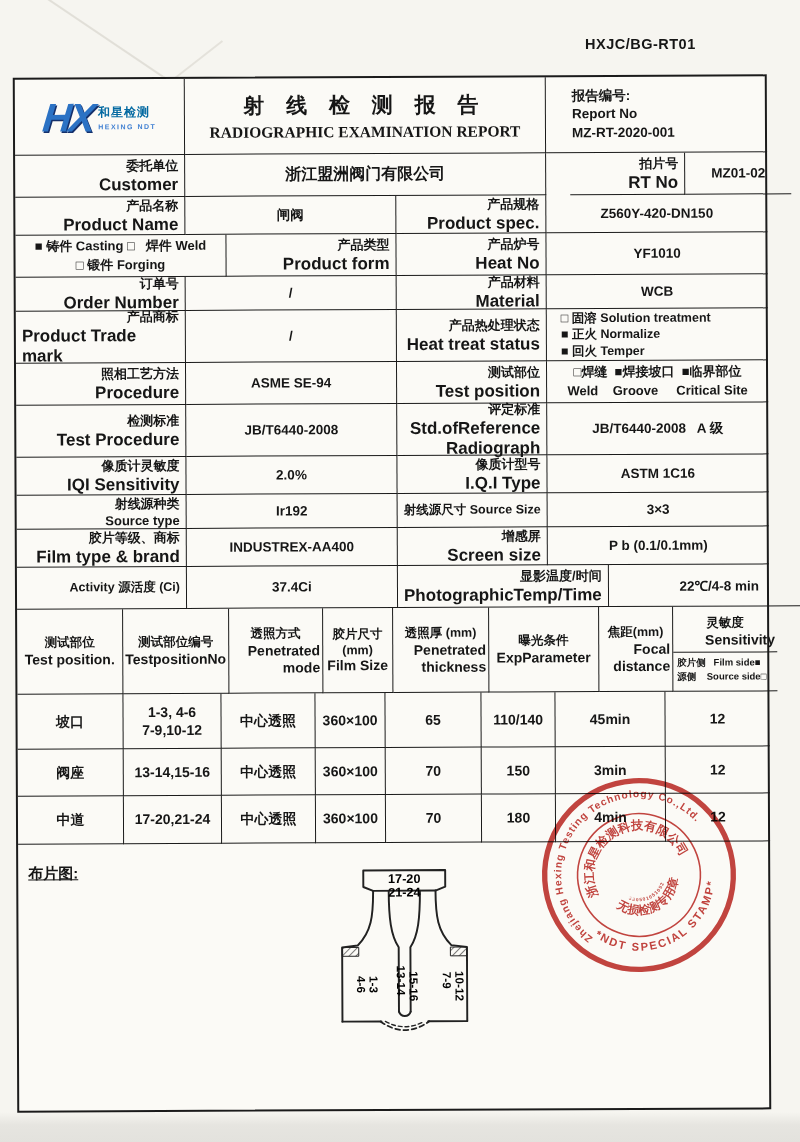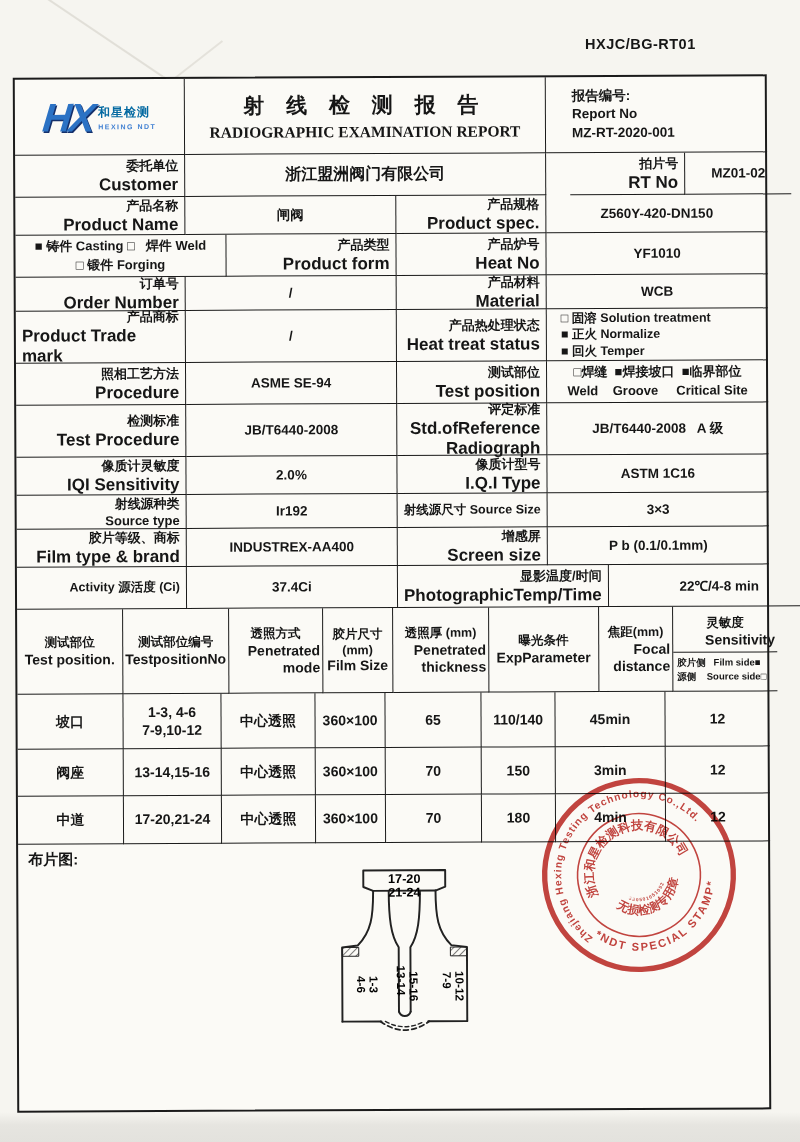--- a/index.html
+++ b/index.html
@@ -53,21 +53,21 @@
   .tt-head .en { font-size:14px; font-weight:bold; line-height:1.15;text-align:right; }
   .sens-col { padding:0 !important; justify-content:flex-start; }
   .sens-top { border-bottom:1.5px solid #1b1b1b; width:100%; padding:4px 2px; }
   .sens-bot { width:100%; padding:3px 4px; text-align:left; font-size:9.5px; font-weight:bold; line-height:1.5; }
   .sens-bot div { white-space:pre; }
   .tt-row .cell { align-items:center; justify-content:center; text-align:center;
                   font-weight:bold; font-size:14px; line-height:1.3; }
 
   .diagram-row { position:relative; border-bottom:none; }
   .diagram-row .cell { border:none; width:100%; }
-  .section-label { position:absolute; left:10px; top:6px; font-size:15px; font-weight:bold; }
+  .section-label { position:absolute; left:10px; top:20px; font-size:15px; font-weight:bold;text-decoration:underline; }
   .valve-svg { position:absolute; left:308px; top:22px; }
   .valve-svg text { font-weight:bold; font-family:"Liberation Sans",sans-serif; }
 
   .stamp { position:absolute; left:532px; top:768px; width:214px; height:214px;
            mix-blend-mode:multiply; opacity:.92; z-index:5; }
   .stamp text { font-weight:bold; font-family:"Liberation Sans",sans-serif; }
 </style>
 </head>
 <body>
 

